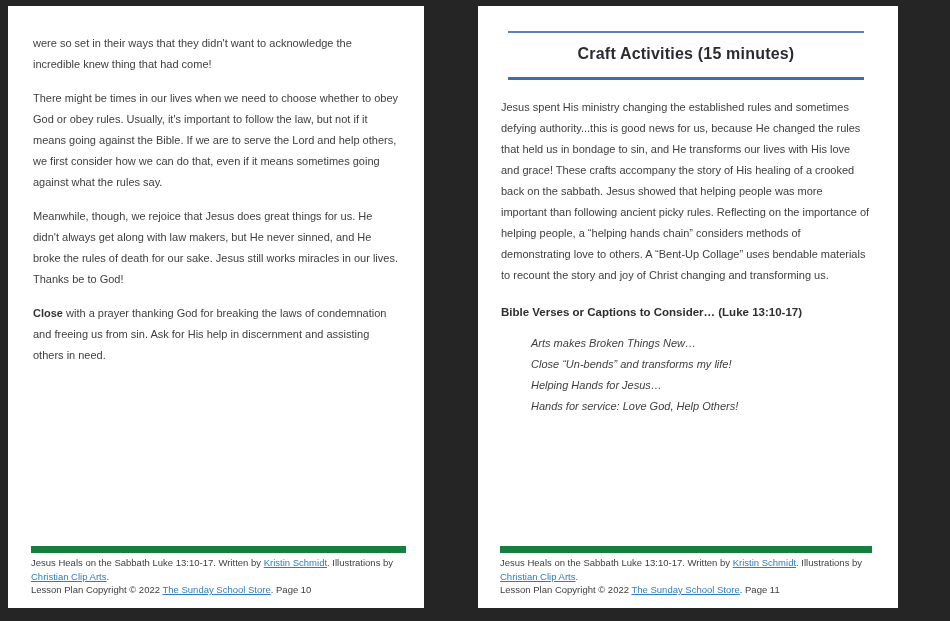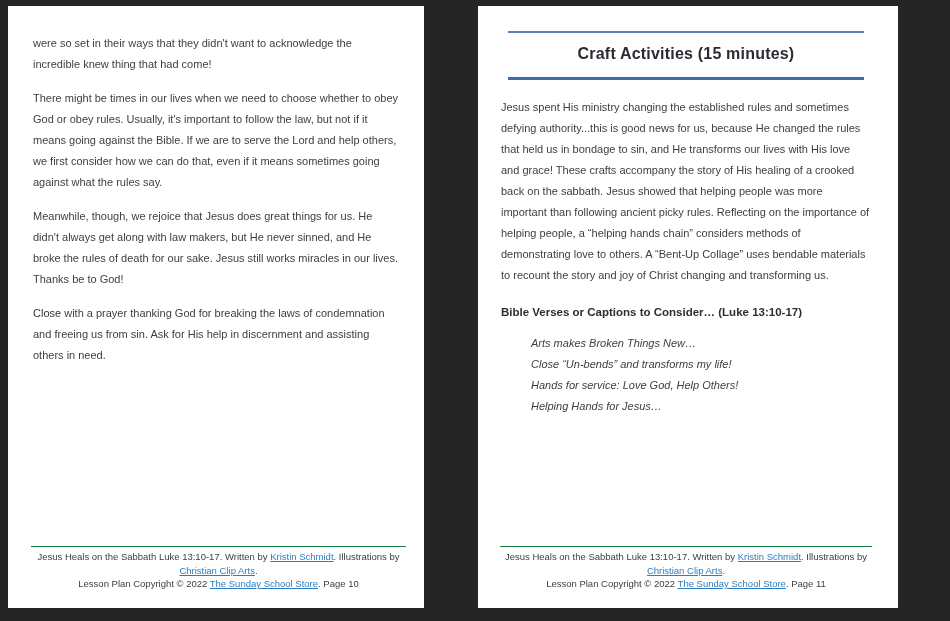--- a/index.html
+++ b/index.html
@@ -32,21 +32,21 @@
   }
   .page-left  .page-body { padding: 27px 24px 0 25px; }
   .page-right .page-body { padding: 0 27px 0 23px; }
 
   .para {
     font-size: 11px;
     line-height: 21px;
     color: #3e3e3e;
     margin: 0 0 13px 0;
   }
-  .bold-lead { font-weight: normal; color: #333333; }
+  .bold-lead { font-weight: bold; color: #333333; }
 
   
   .heading-block {
     margin: 25px auto 0 auto;
     width: 356px;
     border-top: 2px solid #5c80b8;
     border-bottom: 3px solid #3f6bb0;
     padding: 12px 0 14px 0;
     text-align: center;
   }
@@ -76,23 +76,23 @@
     color: #3e3e3e;
     line-height: 21px;
   }
 
   
   .page-footer {
     position: absolute;
     top: 540px;
     left: 23px;
     right: 18px;
-    border-top: 1px solid #15803d;
+    border-top: 7px solid #15803d;
     padding-top: 3px;
-    text-align: center;
+    text-align: left;
     font-size: 9.5px;
     line-height: 13.5px;
     color: #3e3e3e;
   }
   .page-right .page-footer { left: 22px; right: 26px; }
   .footer-link {
     color: #2e7dbf;
     text-decoration: underline;
     cursor: pointer;
   }
@@ -116,21 +116,21 @@
 <div class="page page-right">
   <div class="page-body">
     <div class="heading-block">
       <span class="heading-text">Craft Activities (15 minutes)</span>
     </div>
     <p class="para intro-para">Jesus spent His ministry changing the established rules and sometimes defying authority...this is good news for us, because He changed the rules that held us in bondage to sin, and He transforms our lives with His love and grace! These crafts accompany the story of His healing of a crooked back on the sabbath. Jesus showed that helping people was more important than following ancient picky rules. Reflecting on the importance of helping people, a “helping hands chain” considers methods of demonstrating love to others. A “Bent-Up Collage” uses bendable materials to recount the story and joy of Christ changing and transforming us.</p>
     <div class="subheading">Bible Verses or Captions to Consider… (Luke 13:10-17)</div>
     <div class="captions">
       <div class="caption-line">Arts makes Broken Things New…</div>
       <div class="caption-line">Close “Un-bends” and transforms my life!</div>
+      <div class="caption-line">Helping Hands for Jesus…</div>
       <div class="caption-line">Hands for service: Love God, Help Others!</div>
-      <div class="caption-line">Helping Hands for Jesus…</div>
     </div>
   </div>
   <div class="page-footer">
     <div><span>Jesus Heals on the Sabbath Luke 13:10-17. Written by </span><span class="footer-link">Kristin Schmidt</span><span>. Illustrations by </span><span class="footer-link">Christian Clip Arts</span><span>.</span></div>
     <div><span>Lesson Plan Copyright © 2022 </span><span class="footer-link">The Sunday School Store</span><span>. Page 11</span></div>
   </div>
 </div>
 
 </body></html>

